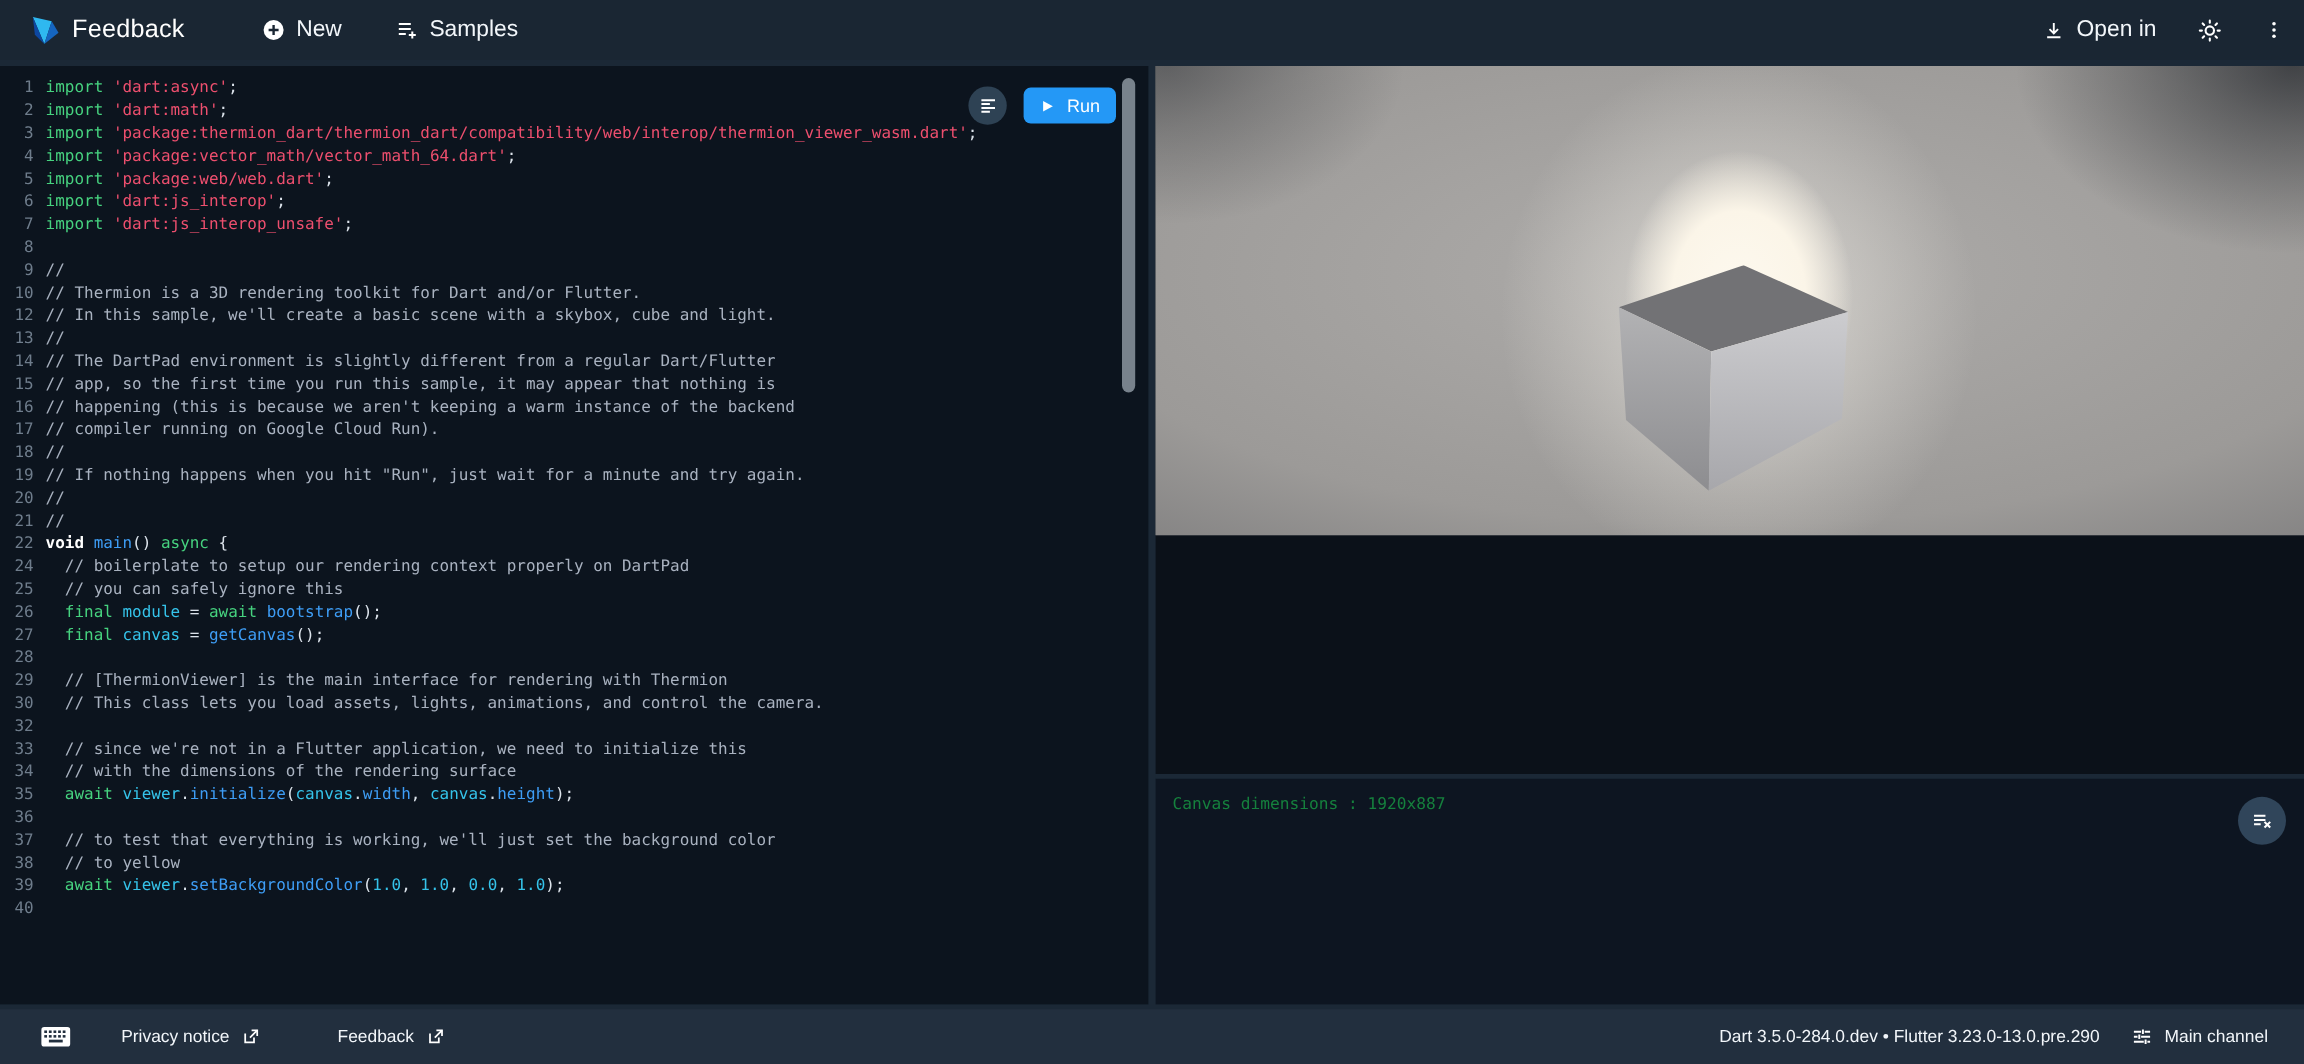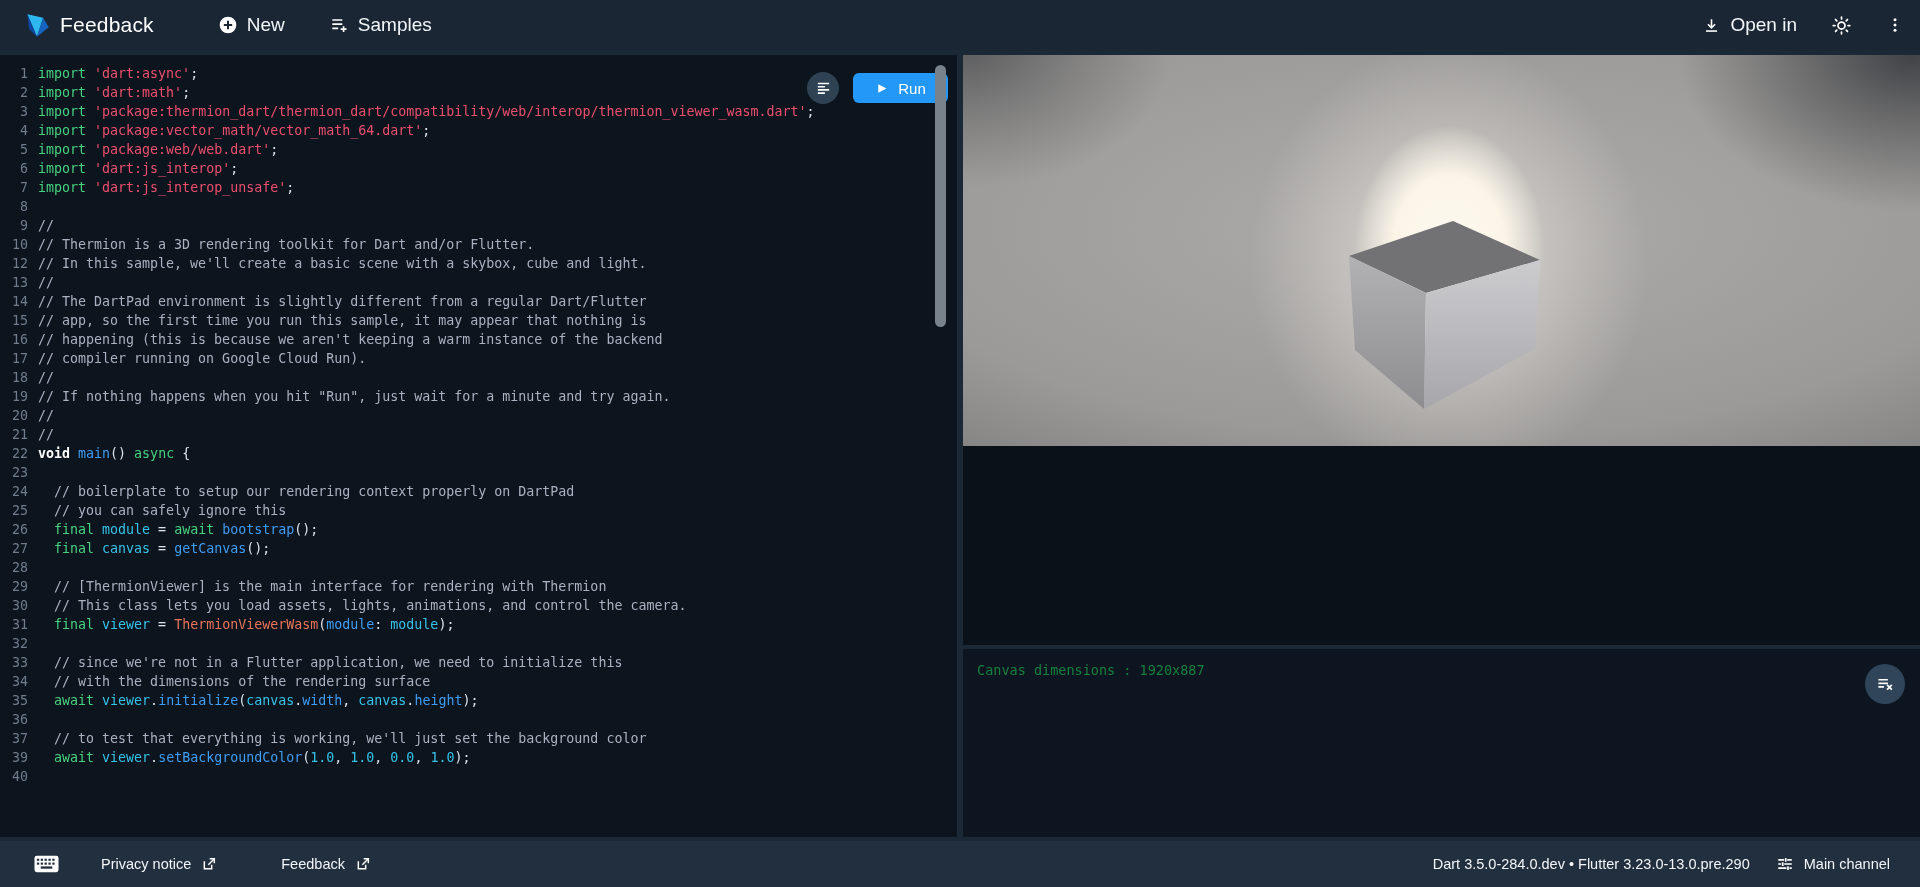--- a/index.html
+++ b/index.html
@@ -30,21 +30,21 @@
   .tk-s { color:var(--str); }
   .tk-c { color:var(--cm); }
   .tk-f { color:var(--fn); }
   .tk-t { color:var(--cls); }
   .tk-v { color:var(--vr); }
   .tk-n { color:var(--num); }
   .tk-p { color:#dce3eb; }
   .tk-w { color:#ffffff; font-weight:bold; }
 
   .fmt-btn { position:absolute; left:807px; top:17px; width:32px; height:32px; border-radius:50%; border:none; background:#2e4254; color:#ffffff; display:flex; align-items:center; justify-content:center; cursor:pointer; }
-  .run-btn { position:absolute; left:853px; top:18px; width:95px; height:30px; border-radius:6px; border:none; background:var(--accent); color:#ffffff; font-family:inherit; font-size:15px; font-weight:500; display:flex; align-items:center; justify-content:center; gap:10px; cursor:pointer; }
+  .run-btn { position:absolute; left:853px; top:18px; width:77px; height:30px; border-radius:6px; border:none; background:var(--accent); color:#ffffff; font-family:inherit; font-size:15px; font-weight:500; display:flex; align-items:center; justify-content:center; gap:10px; cursor:pointer; }
   .ed-scrollbar { position:absolute; left:935px; top:10px; width:11px; height:262px; border-radius:6px; background:#78828c; }
 
   
   .output-pane { flex:1 1 auto; display:flex; flex-direction:column; }
   .scene { position:relative; height:391px; flex:0 0 391px; overflow:hidden; background-color:#505052;
     background-image:
       radial-gradient(ellipse 340px 230px at 99% 0%, rgba(16,20,26,.62), rgba(16,20,26,0) 68%),
       radial-gradient(ellipse 300px 200px at 1% 0%, rgba(16,20,26,.38), rgba(16,20,26,0) 66%),
       radial-gradient(ellipse 132px 168px at 50.8% 49%, #fdf9ef 0%, #fbf5e8 42%, rgba(251,245,232,0) 72%),
       radial-gradient(ellipse 265px 290px at 50.8% 53%, rgba(238,235,228,.75) 0%, rgba(238,235,228,0) 75%),
@@ -140,35 +140,34 @@
             <div class="cl"><span class="ln">13</span><span class="tk-c">//</span></div>
             <div class="cl"><span class="ln">14</span><span class="tk-c">// The DartPad environment is slightly different from a regular Dart/Flutter</span></div>
             <div class="cl"><span class="ln">15</span><span class="tk-c">// app, so the first time you run this sample, it may appear that nothing is</span></div>
             <div class="cl"><span class="ln">16</span><span class="tk-c">// happening (this is because we aren't keeping a warm instance of the backend</span></div>
             <div class="cl"><span class="ln">17</span><span class="tk-c">// compiler running on Google Cloud Run).</span></div>
             <div class="cl"><span class="ln">18</span><span class="tk-c">//</span></div>
             <div class="cl"><span class="ln">19</span><span class="tk-c">// If nothing happens when you hit "Run", just wait for a minute and try again.</span></div>
             <div class="cl"><span class="ln">20</span><span class="tk-c">//</span></div>
             <div class="cl"><span class="ln">21</span><span class="tk-c">//</span></div>
             <div class="cl"><span class="ln">22</span><span class="tk-w">void</span><span class="tk-p"> </span><span class="tk-f">main</span><span class="tk-p">() </span><span class="tk-k">async</span><span class="tk-p"> {</span></div>
-            <div class="cl"><span class="ln">23</span></div>
             <div class="cl"><span class="ln">24</span><span class="tk-c">  // boilerplate to setup our rendering context properly on DartPad</span></div>
             <div class="cl"><span class="ln">25</span><span class="tk-c">  // you can safely ignore this</span></div>
             <div class="cl"><span class="ln">26</span><span class="tk-p">  </span><span class="tk-k">final</span><span class="tk-p"> </span><span class="tk-v">module</span><span class="tk-p"> = </span><span class="tk-k">await</span><span class="tk-p"> </span><span class="tk-f">bootstrap</span><span class="tk-p">();</span></div>
             <div class="cl"><span class="ln">27</span><span class="tk-p">  </span><span class="tk-k">final</span><span class="tk-p"> </span><span class="tk-v">canvas</span><span class="tk-p"> = </span><span class="tk-f">getCanvas</span><span class="tk-p">();</span></div>
             <div class="cl"><span class="ln">28</span></div>
             <div class="cl"><span class="ln">29</span><span class="tk-c">  // [ThermionViewer] is the main interface for rendering with Thermion</span></div>
             <div class="cl"><span class="ln">30</span><span class="tk-c">  // This class lets you load assets, lights, animations, and control the camera.</span></div>
-            <div class="cl"><span class="ln">31</span><span class="tk-p">  </span><span class="tk-k">final</span><span class="tk-p"> </span><span class="tk-v">viewer</span><span class="tk-p"> = </span><span class="tk-t">ThermionViewerWasm</span><span class="tk-p">(</span><span class="tk-f">module</span><span class="tk-p">: </span><span class="tk-v">module</span><span class="tk-p">);</span></div>
             <div class="cl"><span class="ln">32</span></div>
             <div class="cl"><span class="ln">33</span><span class="tk-c">  // since we're not in a Flutter application, we need to initialize this</span></div>
             <div class="cl"><span class="ln">34</span><span class="tk-c">  // with the dimensions of the rendering surface</span></div>
             <div class="cl"><span class="ln">35</span><span class="tk-p">  </span><span class="tk-k">await</span><span class="tk-p"> </span><span class="tk-v">viewer</span><span class="tk-p">.</span><span class="tk-f">initialize</span><span class="tk-p">(</span><span class="tk-v">canvas</span><span class="tk-p">.</span><span class="tk-f">width</span><span class="tk-p">, </span><span class="tk-v">canvas</span><span class="tk-p">.</span><span class="tk-f">height</span><span class="tk-p">);</span></div>
             <div class="cl"><span class="ln">36</span></div>
             <div class="cl"><span class="ln">37</span><span class="tk-c">  // to test that everything is working, we'll just set the background color</span></div>
+            <div class="cl"><span class="ln">38</span><span class="tk-c">  // to yellow</span></div>
             <div class="cl"><span class="ln">39</span><span class="tk-p">  </span><span class="tk-k">await</span><span class="tk-p"> </span><span class="tk-v">viewer</span><span class="tk-p">.</span><span class="tk-f">setBackgroundColor</span><span class="tk-p">(</span><span class="tk-n">1.0</span><span class="tk-p">, </span><span class="tk-n">1.0</span><span class="tk-p">, </span><span class="tk-n">0.0</span><span class="tk-p">, </span><span class="tk-n">1.0</span><span class="tk-p">);</span></div>
             <div class="cl"><span class="ln">40</span></div>
           </div>
       </div>
 
       <button class="fmt-btn">
         <svg width="17" height="17" viewBox="0 0 24 24" fill="none" stroke="#ffffff" stroke-width="2.3">
           <path d="M4 5h16M4 9.5h10M4 14h16M4 18.5h10"></path>
         </svg>
       </button>

